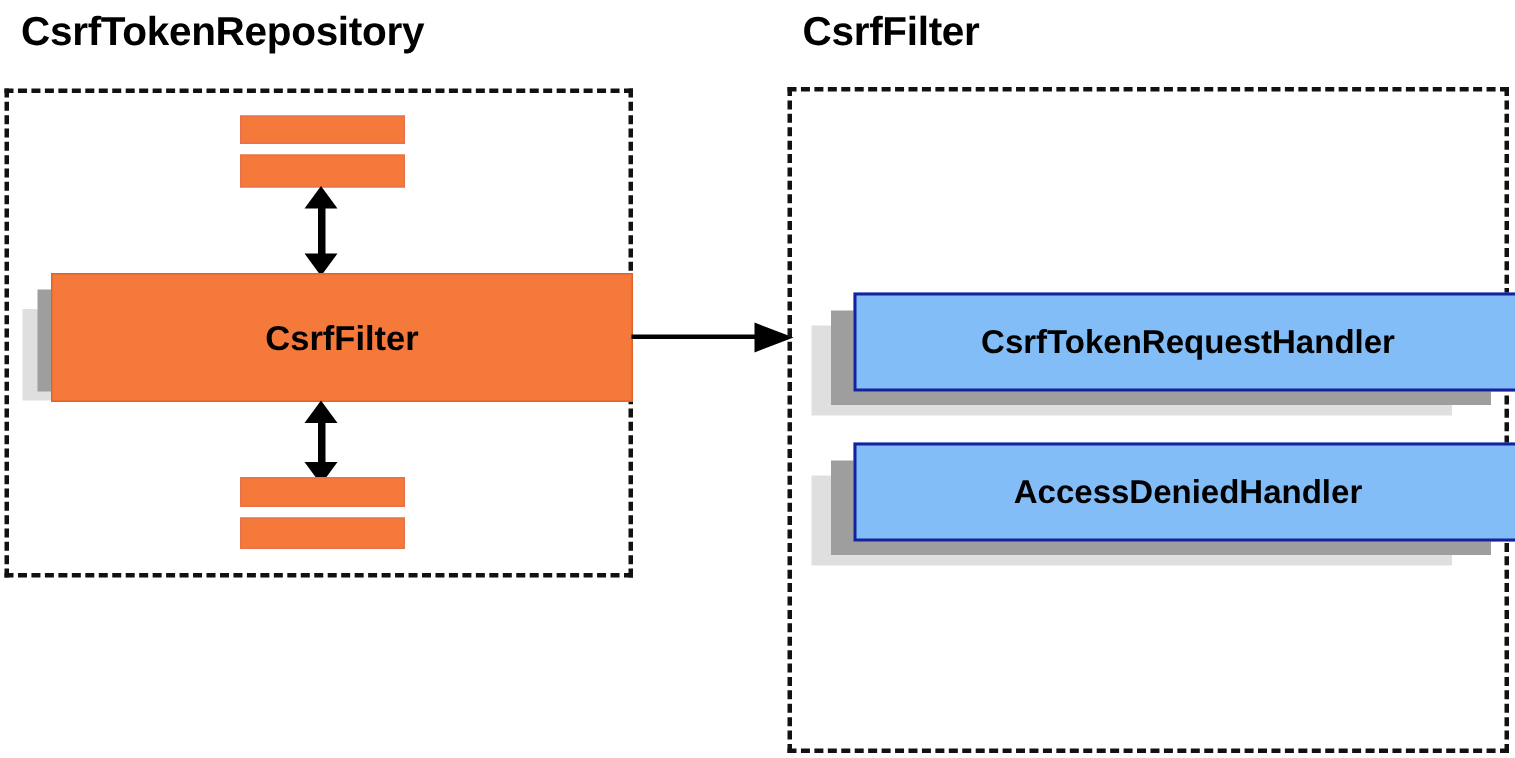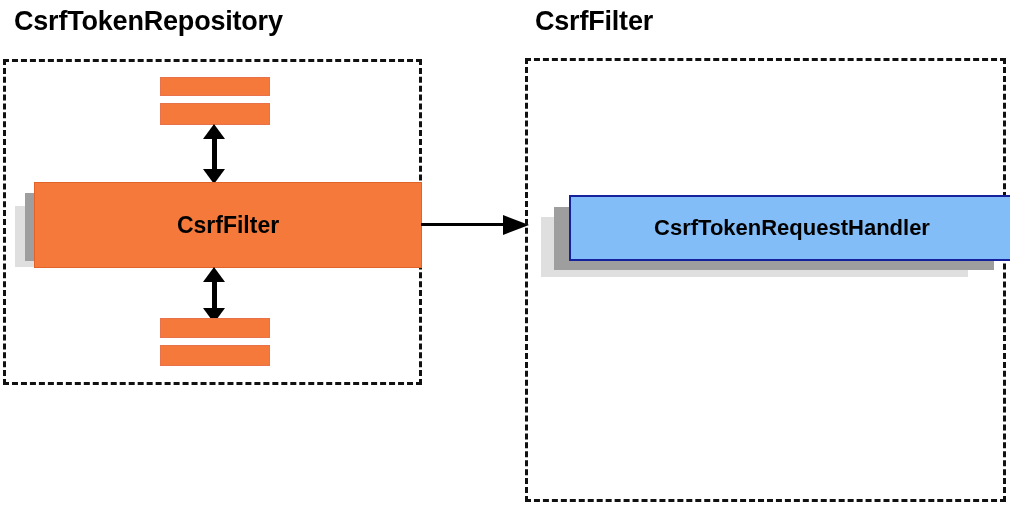--- a/index.html
+++ b/index.html
@@ -132,15 +132,20 @@
 
   <div class="dashed-box" id="box-csrf"></div>
 
 
   <div class="node node-blue" style="top:195px;">
     <div class="shadow-back"></div>
     <div class="shadow-mid"></div>
     <div class="face face-blue">CsrfTokenRequestHandler</div>
   </div>
 
+  <div class="node node-blue" style="top:295px;">
+    <div class="shadow-back"></div>
+    <div class="shadow-mid"></div>
+    <div class="face face-blue">AccessDeniedHandler</div>
+  </div>
 
 
 </div>
 
 </body></html>

